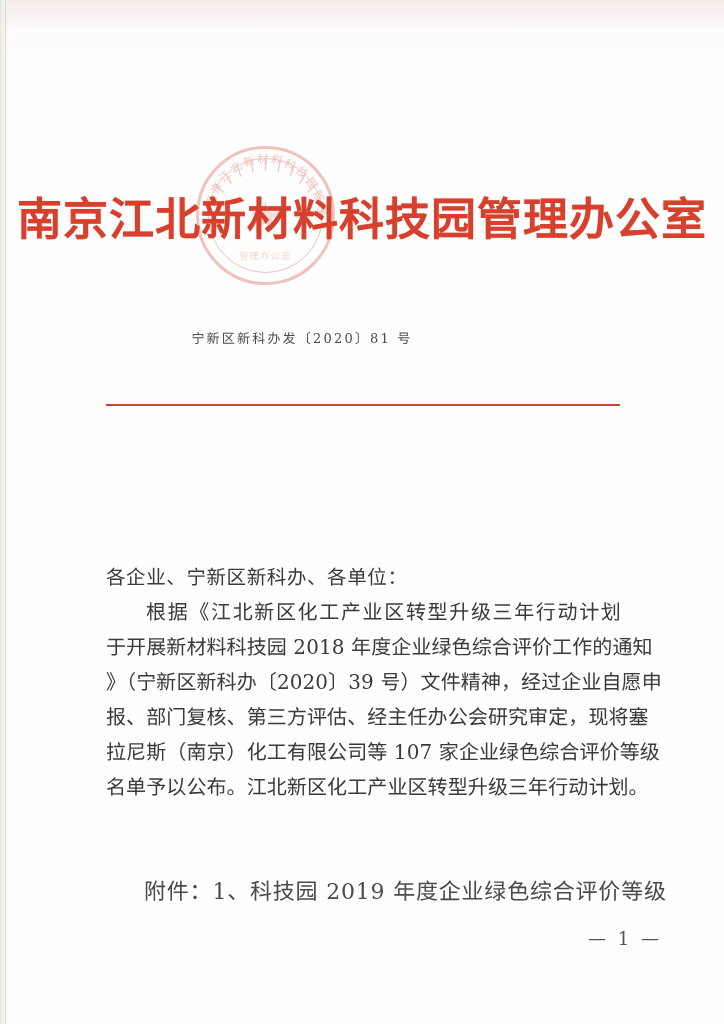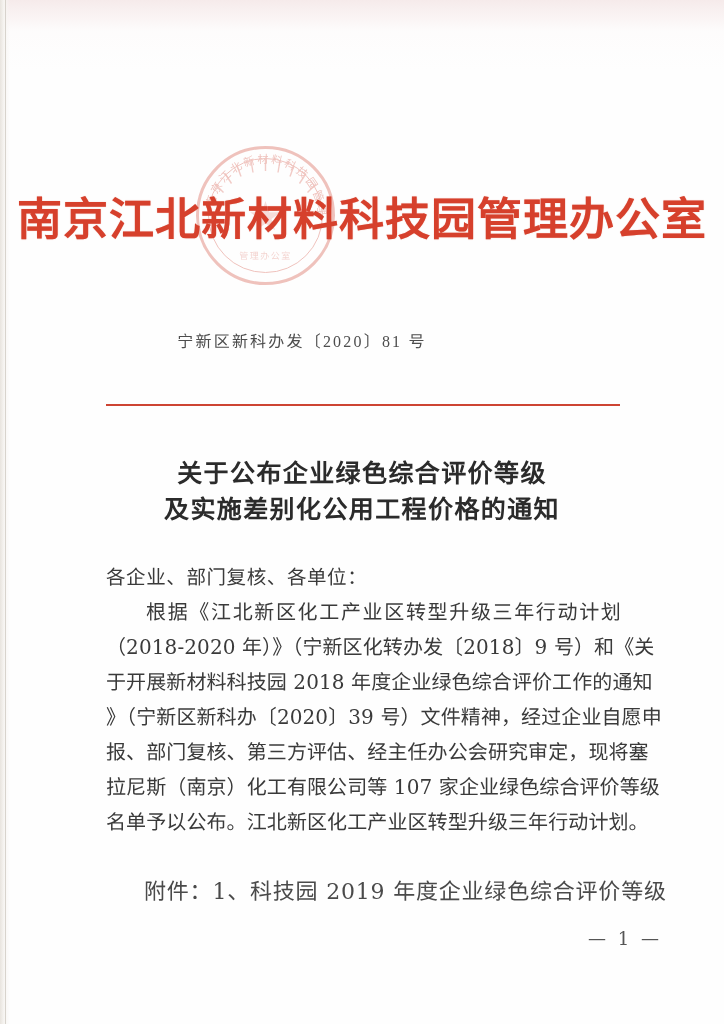--- a/index.html
+++ b/index.html
@@ -78,25 +78,24 @@
     text-shadow: 0 0 1px rgba(214,64,44,0.45);
   }
 
   
   .doc-number {
     position: absolute;
     left: 0;
     top: 328px;
     width: 604px;
     text-align: center;
-    font-size: 16px;
+    font-size: 13px;
     letter-spacing: 2.2px;
     color: #4d4d4d;
     white-space: nowrap;
-    font-family: Liberation Serif, serif;
   }
 
   
   .red-rule {
     position: absolute;
     left: 106px;
     top: 404px;
     width: 514px;
     height: 2px;
     background: #cd4433;
@@ -213,31 +212,26 @@
   </div>
 
   <div class="masthead">
     <span class="masthead-title">南京江北新材料科技园管理办公室</span>
   </div>
 
   <div class="doc-number">宁新区新科办发〔2020〕81 号</div>
 
   <div class="red-rule"></div>
 
-  <div class="doc-title">
-    <div class="doc-title-line">关于公布企业绿色综合评价等级</div>
-    <div class="doc-title-line">及实施差别化公用工程价格的通知</div>
-  </div>
 
   <div class="body-block">
-    <div class="salutation">各企业、部门复核、各单位：</div>
+    <div class="salutation">各企业、宁新区新科办、各单位：</div>
 
     <div class="body-line loose" style="text-indent:40px;">根据《江北新区化工产业区转型升级三年行动计划</div>
 
-    <div class="body-line tight">（2018-2020 年）》（宁新区化转办发〔2018〕9 号）和《关</div>
 
     <div class="body-line tight">于开展新材料科技园 2018 年度企业绿色综合评价工作的通知</div>
 
     <div class="body-line tight">》（宁新区新科办〔2020〕39 号）文件精神，经过企业自愿申</div>
 
     <div class="body-line tight">报、部门复核、第三方评估、经主任办公会研究审定，现将塞</div>
 
     <div class="body-line tight">拉尼斯（南京）化工有限公司等 107 家企业绿色综合评价等级</div>
 
     <div class="body-line tight">名单予以公布。江北新区化工产业区转型升级三年行动计划。</div>

